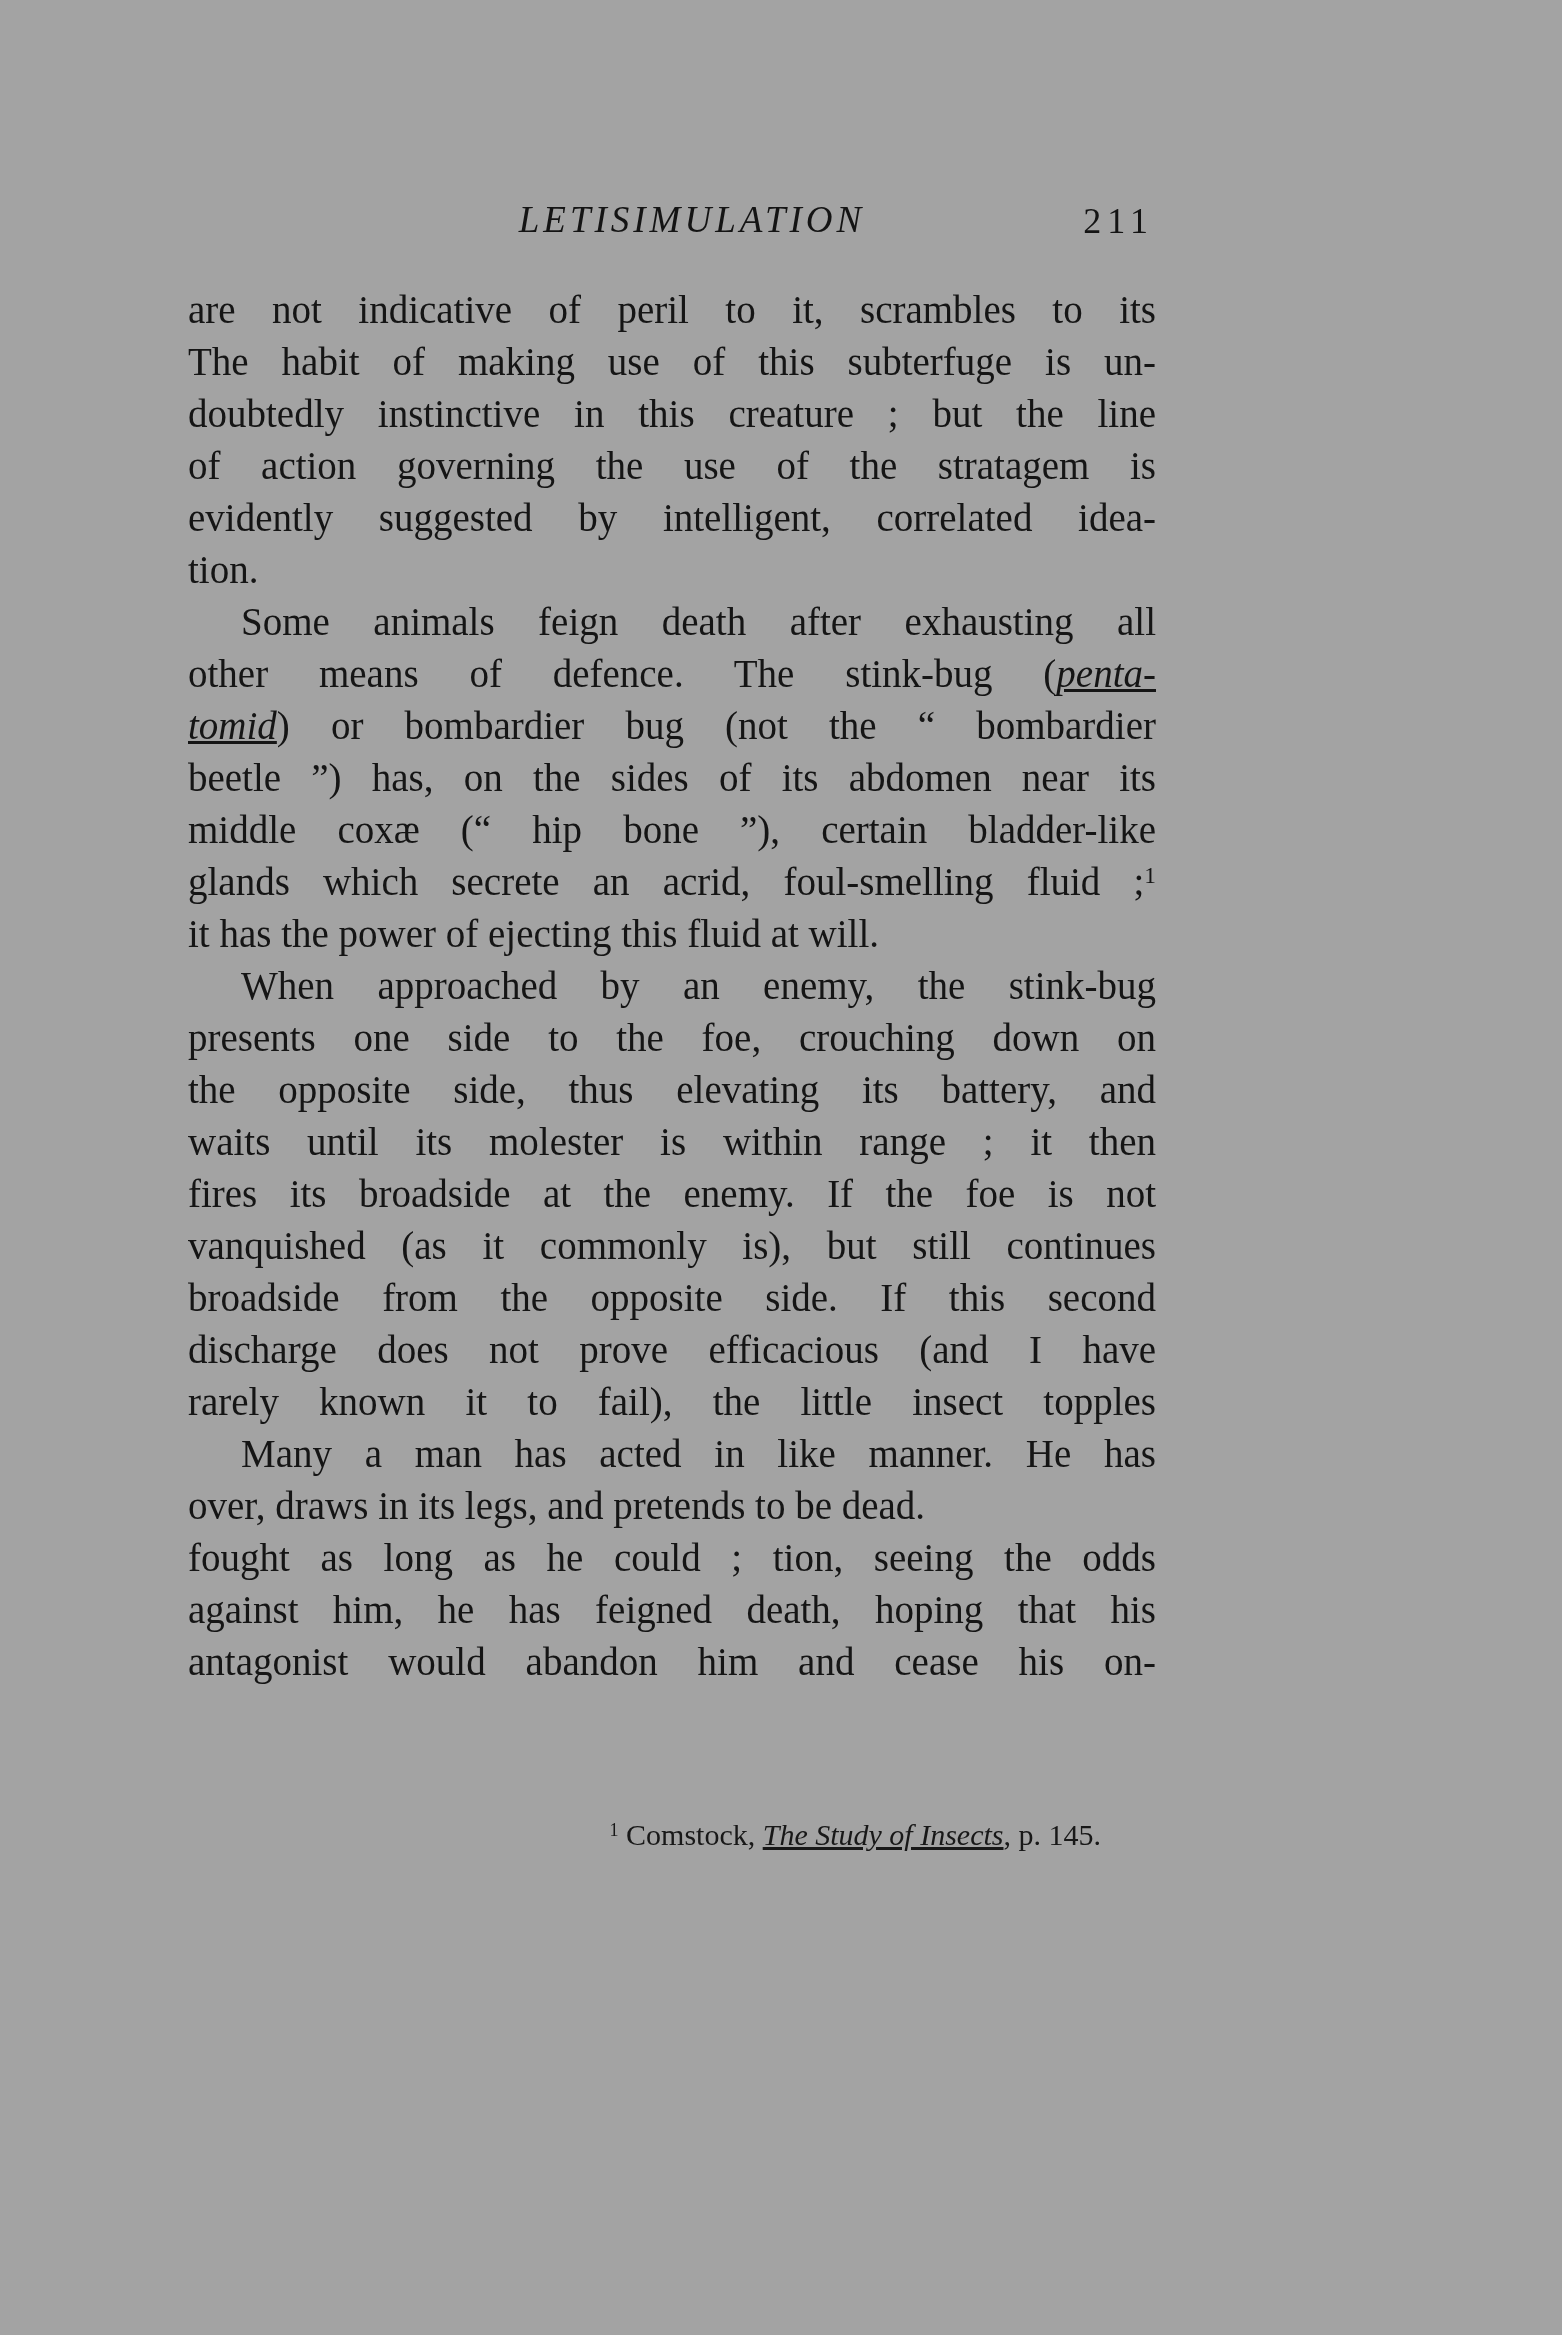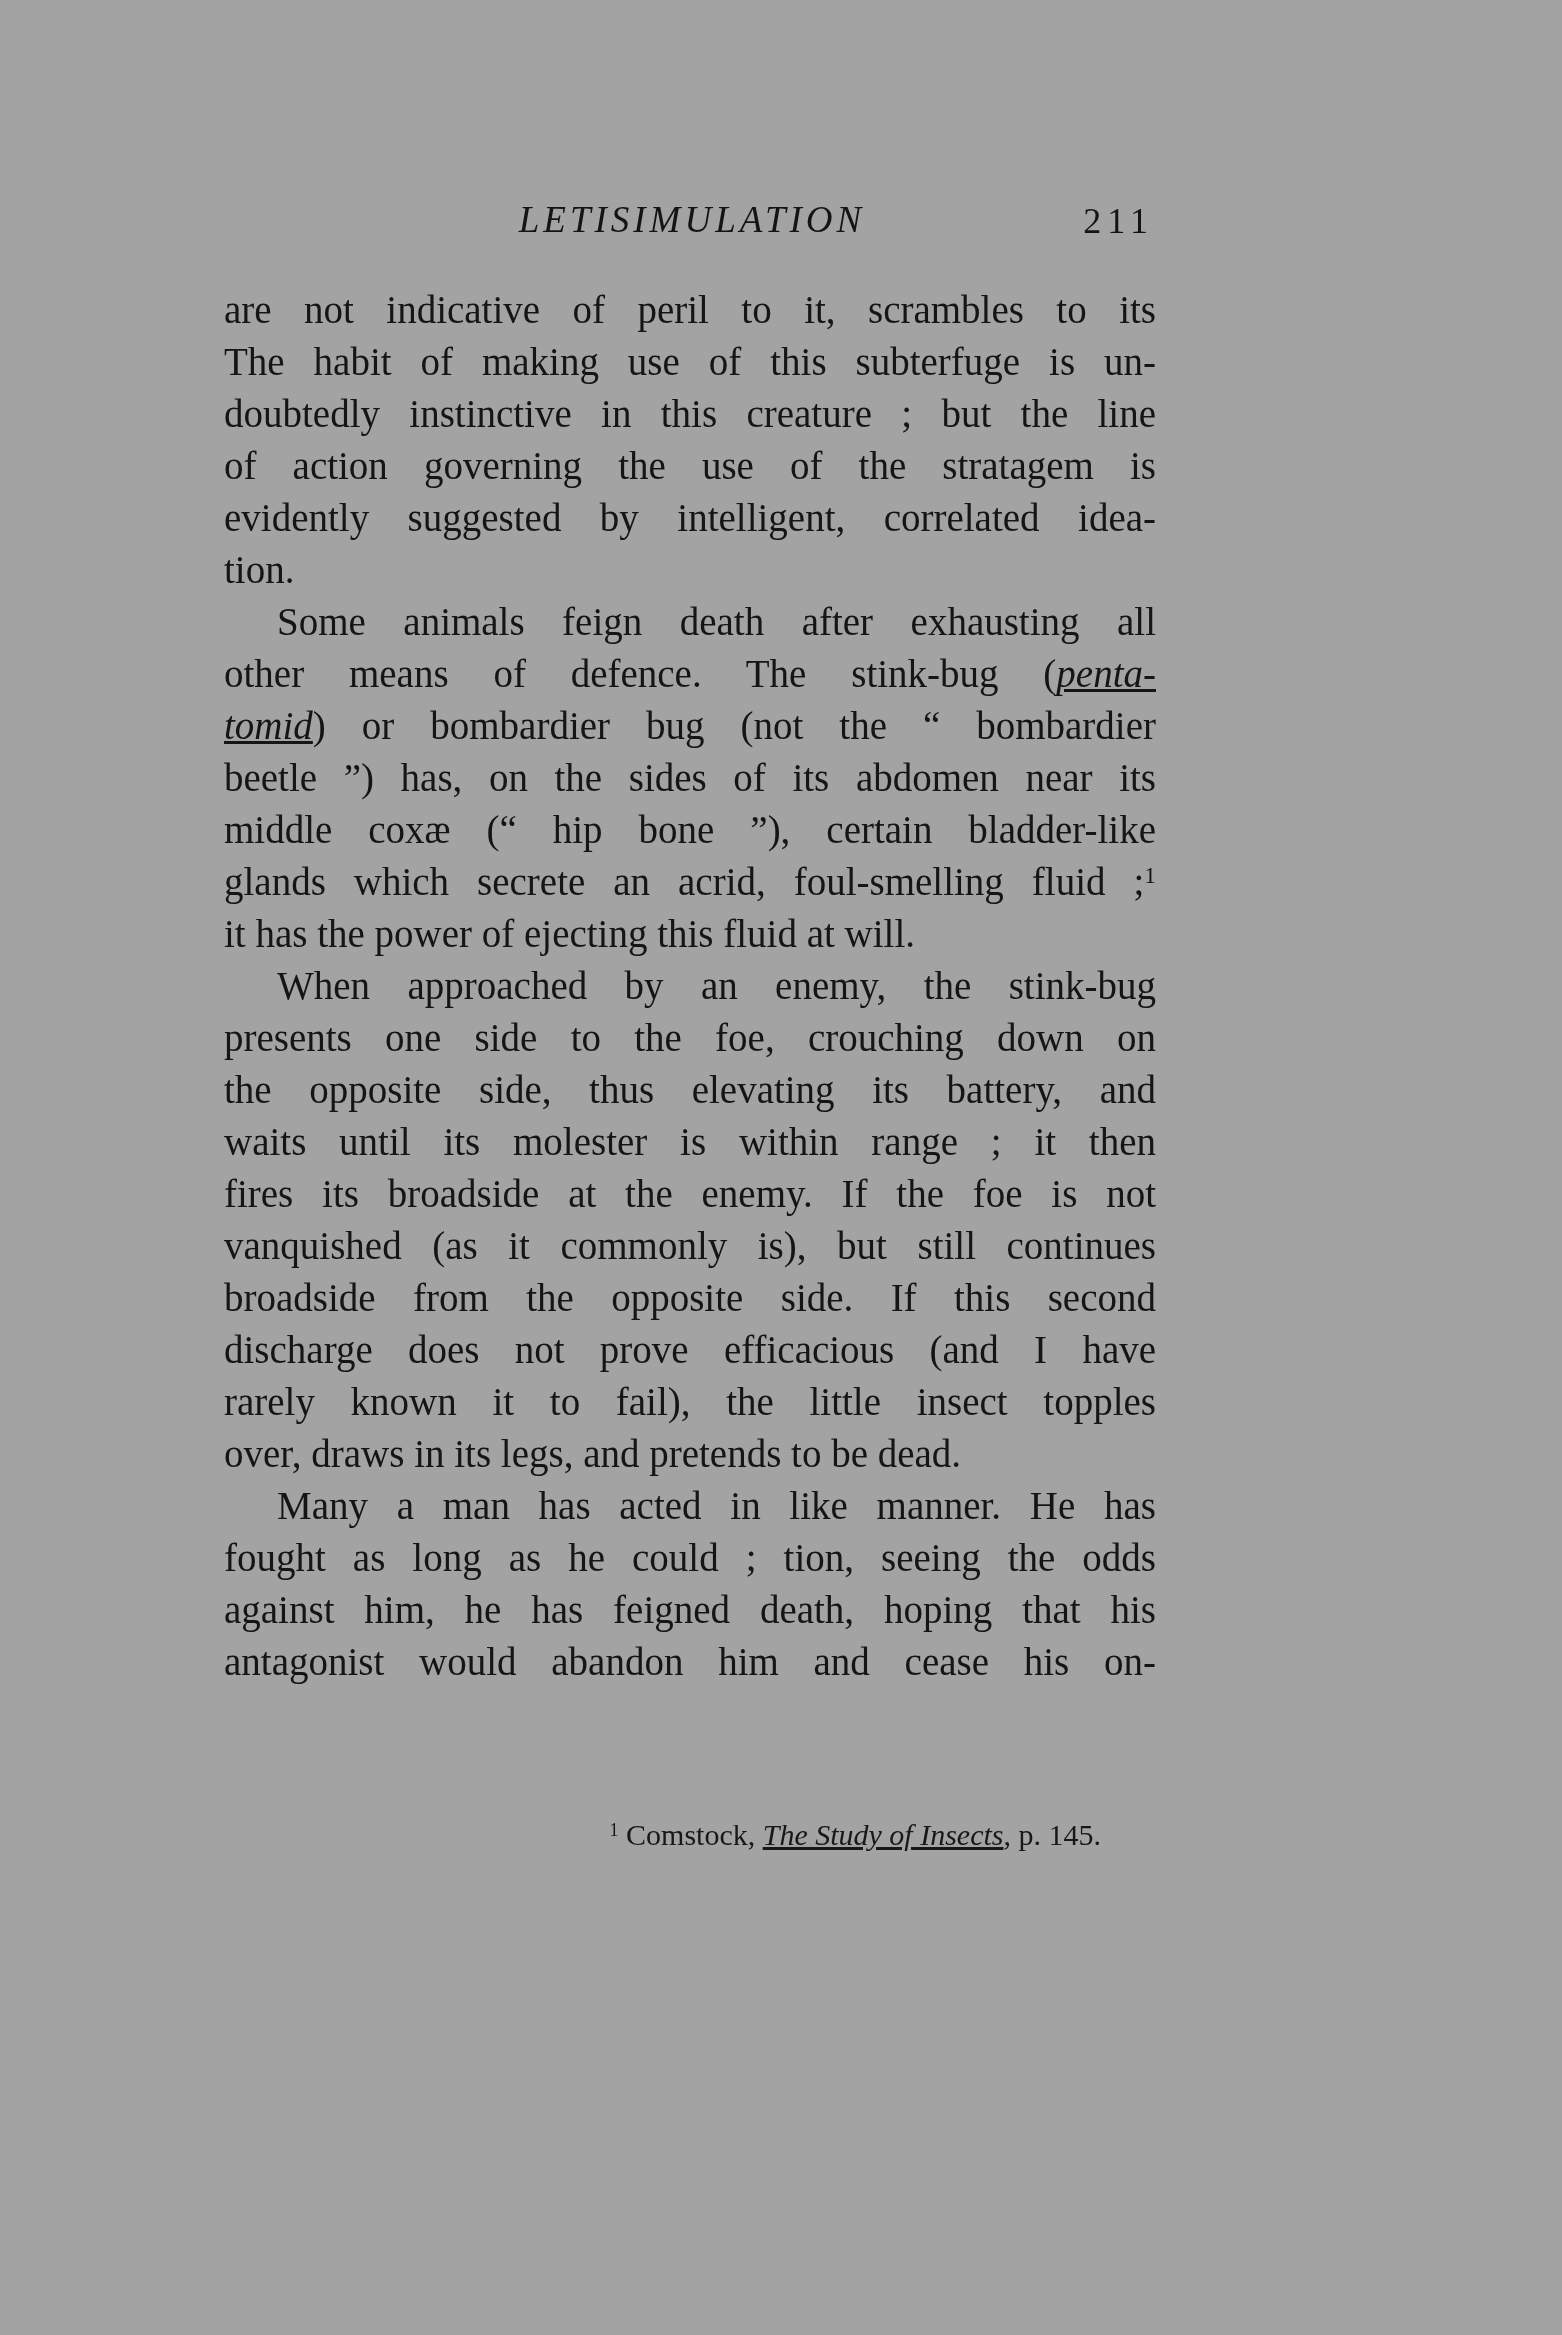--- a/index.html
+++ b/index.html
@@ -49,21 +49,20 @@
     width: 968px;
     font-size: 39px;
     line-height: 52px;
     color: #151515;
   }
   .line {
     height: 52px;
     text-align: justify;
     text-align-last: justify;
     white-space: normal;
-    margin-left: 36px;
   }
   .line.no-just {
     text-align: right;
     text-align-last: left;
   }
   .line.ind {
     text-indent: 53px;
   }
   .it {
     font-style: italic;
@@ -113,22 +112,22 @@
       <div class="line no-just"><span>it has the power of ejecting this fluid at will.</span></div>
       <div class="line ind"><span>When approached by an enemy, the stink-bug</span></div>
       <div class="line"><span>presents one side to the foe, crouching down on</span></div>
       <div class="line"><span>the opposite side, thus elevating its battery, and</span></div>
       <div class="line"><span>waits until its molester is within range ; it then</span></div>
       <div class="line"><span>fires its broadside at the enemy.  If the foe is not</span></div>
       <div class="line"><span>vanquished (as it commonly is), but still continues</span></div>
       <div class="line"><span>broadside from the opposite side.  If this second</span></div>
       <div class="line"><span>discharge does not prove efficacious (and I have</span></div>
       <div class="line"><span>rarely known it to fail), the little insect topples</span></div>
+      <div class="line ind"><span>Many a man has acted in like manner.  He has</span></div>
       <div class="line no-just"><span>over, draws in its legs, and pretends to be dead.</span></div>
-      <div class="line ind"><span>Many a man has acted in like manner.  He has</span></div>
       <div class="line"><span>fought as long as he could ; tion, seeing the odds</span></div>
       <div class="line"><span>against him, he has feigned death, hoping that his</span></div>
       <div class="line"><span>antagonist would abandon him and cease his on-</span></div>
     </div>
 
   <div class="footnote"><span class="sup">1</span><span> Comstock, </span><span class="it">The Study of Insects</span><span>, p. 145.</span></div>
 </div>
 
 
 </body></html>

